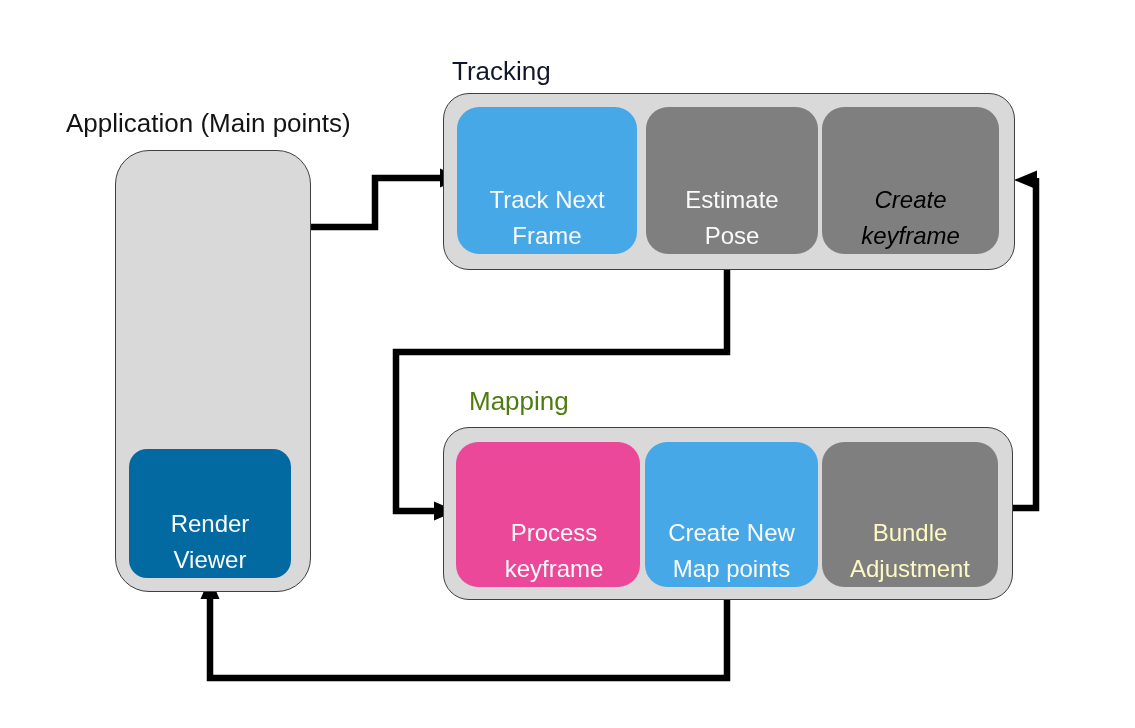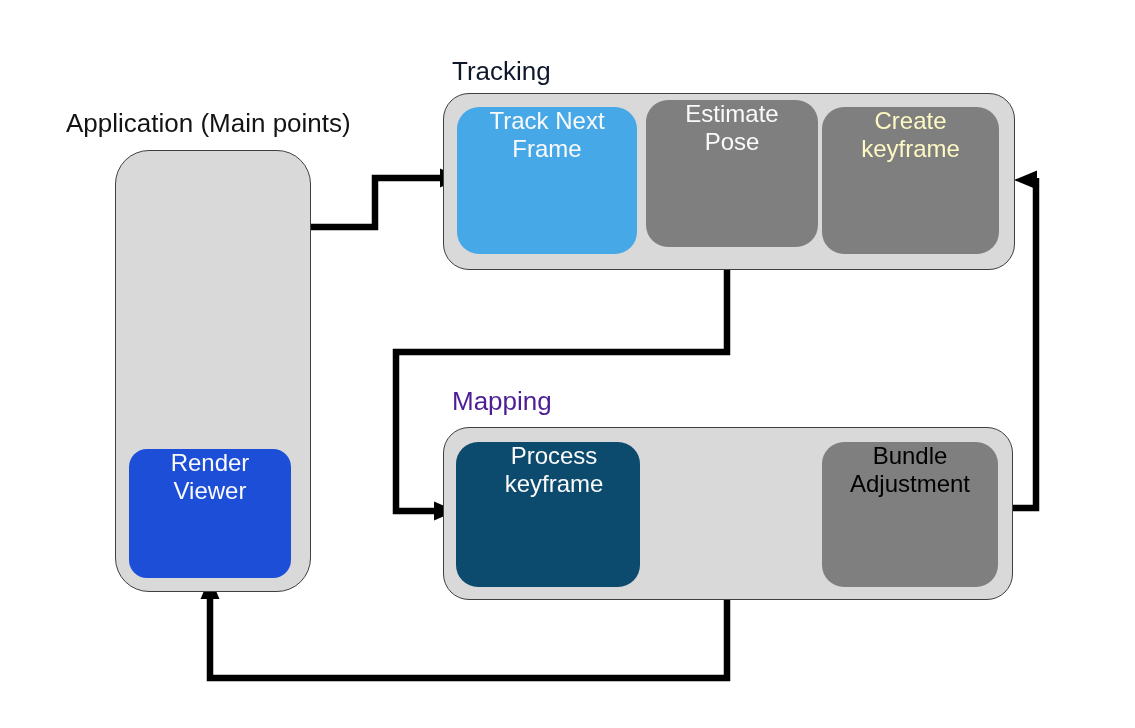--- a/index.html
+++ b/index.html
@@ -31,37 +31,37 @@
   }
   .container {
     position: absolute;
     border: 1.6px solid #3f3f3f;
     box-sizing: border-box;
   }
   .node {
     position: absolute;
     box-sizing: border-box;
     display: flex;
-    align-items: flex-start;
+    align-items: flex-end;
     justify-content: center;
     text-align: center;
     font-size: 24px;
-    line-height: 28px;
+    line-height: 36px;
     white-space: pre-line;
   }
   
   .app-label        { left: 66px;  top: 108px; }
   .app-container    { left: 115px; top: 150px; width: 196px; height: 442px; border-radius: 34px; }
   .box-capture      { left: 129px; top: 163px; width: 162px; height: 131px; border-radius: 18px; }
   .box-render       { left: 129px; top: 449px; width: 162px; height: 129px; border-radius: 18px; }
   
   .tracking-label     { left: 452px; top: 56px; }
   .tracking-container { left: 443px; top: 93px;  width: 572px; height: 177px; border-radius: 26px; }
   .box-track-next     { left: 457px; top: 107px; width: 180px; height: 147px; border-radius: 22px; }
-  .box-estimate-pose  { left: 646px; top: 100px; width: 172px; height: 147px; border-radius: 22px; }
+  .box-estimate-pose  { left: 646px; top: 107px; width: 172px; height: 147px; border-radius: 22px; }
   .box-create-keyframe{ left: 822px; top: 107px; width: 177px; height: 147px; border-radius: 22px; }
   
   .mapping-label      { left: 452px; top: 386px; }
   .mapping-container  { left: 443px; top: 427px; width: 570px; height: 173px; border-radius: 26px; }
   .box-process        { left: 456px; top: 442px; width: 184px; height: 145px; border-radius: 22px; }
   .box-create-new     { left: 645px; top: 442px; width: 173px; height: 145px; border-radius: 22px; }
   .box-bundle         { left: 822px; top: 442px; width: 176px; height: 145px; border-radius: 22px; }
 
   .arrow-path {
     fill: none;
@@ -94,52 +94,56 @@
       <path class="arrow-path arrow-stroke" d="M1013 508 H1036 V178" style="stroke: rgb(0, 0, 0);"></path>
       <polygon class="arrow-fill" points="1037,170.5 1037,189.5 1014,180" style="fill: rgb(0, 0, 0);"></polygon>
     </g>
   </svg>
 
   <div class="group-label app-label" style="color: rgb(20, 20, 20);">Application (Main points)</div>
 
   <div class="container app-container" style="background: rgb(217, 217, 217); border-color: rgb(63, 63, 63);"></div>
 
 
-  <div class="node box-render" style="background: #1d4ed8; color: rgb(250, 250, 250);">
+  <div class="node box-render" style="background: #0369a1; color: rgb(250, 250, 250);">
     <span>Render
 Viewer</span>
   </div>
 
   <div class="group-label tracking-label" style="color: #0f172a;">Tracking</div>
 
   <div class="container tracking-container" style="background: rgb(217, 217, 217); border-color: rgb(63, 63, 63);"></div>
 
   <div class="node box-track-next" style="background: rgb(71, 168, 232); color: rgb(250, 250, 250);">
     <span>Track Next
 Frame</span>
   </div>
 
   <div class="node box-estimate-pose" style="background: rgb(127, 127, 127); color: rgb(250, 250, 250);">
     <span>Estimate
 Pose</span>
   </div>
 
-  <div class="node box-create-keyframe" style="background: rgb(127, 127, 127); color: #fef9c3;">
+  <div class="node box-create-keyframe" style="background: rgb(127, 127, 127); color: #000000; font-style: italic;">
     <span>Create
 keyframe</span>
   </div>
 
-  <div class="group-label mapping-label" style="color: #4c1d95;">Mapping</div>
+  <div class="group-label mapping-label" style="color: #4d7c0f; margin-left: 17px;">Mapping</div>
 
   <div class="container mapping-container" style="background: rgb(217, 217, 217); border-color: rgb(63, 63, 63);"></div>
 
-  <div class="node box-process" style="background: #0c4a6e; color: rgb(250, 250, 250); padding-left: 12px;">
+  <div class="node box-process" style="background: #ec4899; color: rgb(250, 250, 250); padding-left: 12px;">
     <span>Process
 keyframe</span>
   </div>
 
+  <div class="node box-create-new" style="background: rgb(71, 168, 232); color: rgb(250, 250, 250);">
+    <span>Create New
+Map points</span>
+  </div>
 
-  <div class="node box-bundle" style="background: rgb(127, 127, 127); color: #000000;">
+  <div class="node box-bundle" style="background: rgb(127, 127, 127); color: #fef9c3;">
     <span>Bundle
 Adjustment</span>
   </div>
 
 </div>
 
 </body></html>

